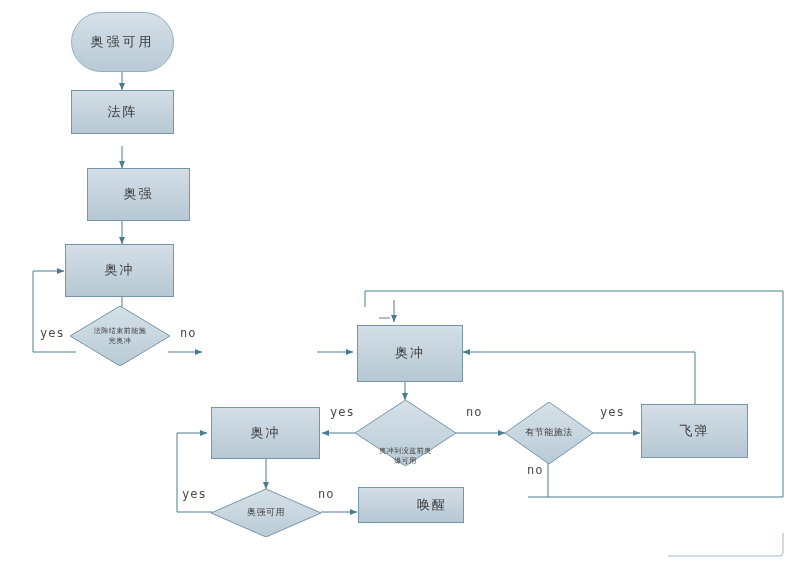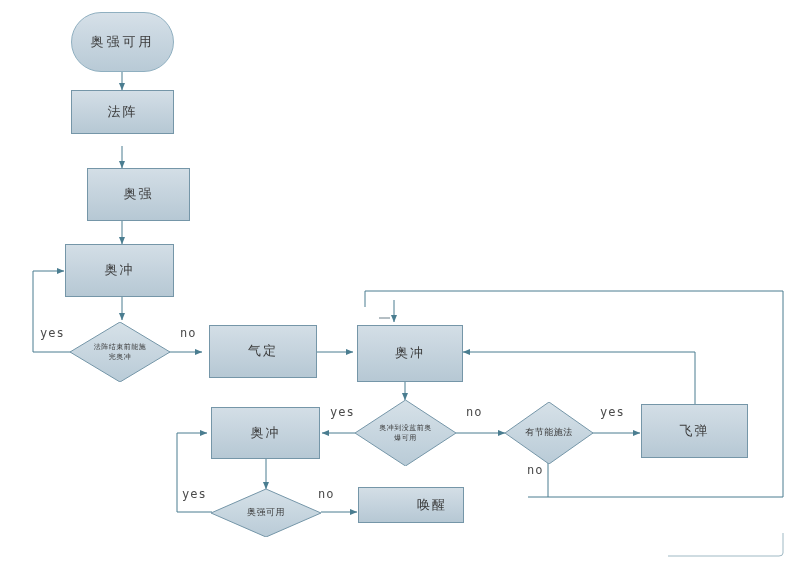--- a/index.html
+++ b/index.html
@@ -152,43 +152,40 @@
   </div>
 
   <div class="node proc" style="left:87px; top:168px; width:103px; height:53px;">
     <span class="node-label">奥强</span>
   </div>
 
   <div class="node proc" style="left:65px; top:244px; width:109px; height:53px;">
     <span class="node-label">奥冲</span>
   </div>
 
-  <div class="decision" style="left:70px; top:322px; width:100px; height:60px;">
+  <div class="decision" style="left:70px; top:306px; width:100px; height:60px;">
     <svg class="dia" viewBox="0 0 100 60" preserveAspectRatio="none">
       <defs>
         <linearGradient id="gdia1" x1="0" y1="0" x2="0" y2="1">
           <stop offset="0%" stop-color="#d6e1e8"></stop>
           <stop offset="100%" stop-color="#b9cbd7"></stop>
         </linearGradient>
       </defs>
       <polygon points="50,0 100,30 50,60 0,30" fill="url(#gdia1)" stroke="#7596a8" stroke-width="1"></polygon>
     </svg>
     <span class="dtext">法阵结束前能施
 完奥冲</span>
   </div>
 
-  <div class="node proc" style="left:209px; top:325px; width:108px; height:53px;">
-    <span class="node-label">气定</span>
-  </div>
 
   <div class="node proc" style="left:357px; top:325px; width:106px; height:57px;">
     <span class="node-label">奥冲</span>
   </div>
 
-  <div class="decision" style="left:355px; top:400px; width:101px; height:66px;">
+  <div class="decision" style="left:355px; top:400px; width:101px; height:66px;align-items:flex-end;">
     <svg class="dia" viewBox="0 0 101 66" preserveAspectRatio="none">
       <defs>
         <linearGradient id="gdia2" x1="0" y1="0" x2="0" y2="1">
           <stop offset="0%" stop-color="#d6e1e8"></stop>
           <stop offset="100%" stop-color="#b9cbd7"></stop>
         </linearGradient>
       </defs>
       <polygon points="50.5,0 101,33 50.5,66 0,33" fill="url(#gdia2)" stroke="#7596a8" stroke-width="1"></polygon>
     </svg>
     <span class="dtext">奥冲到没蓝前奥

